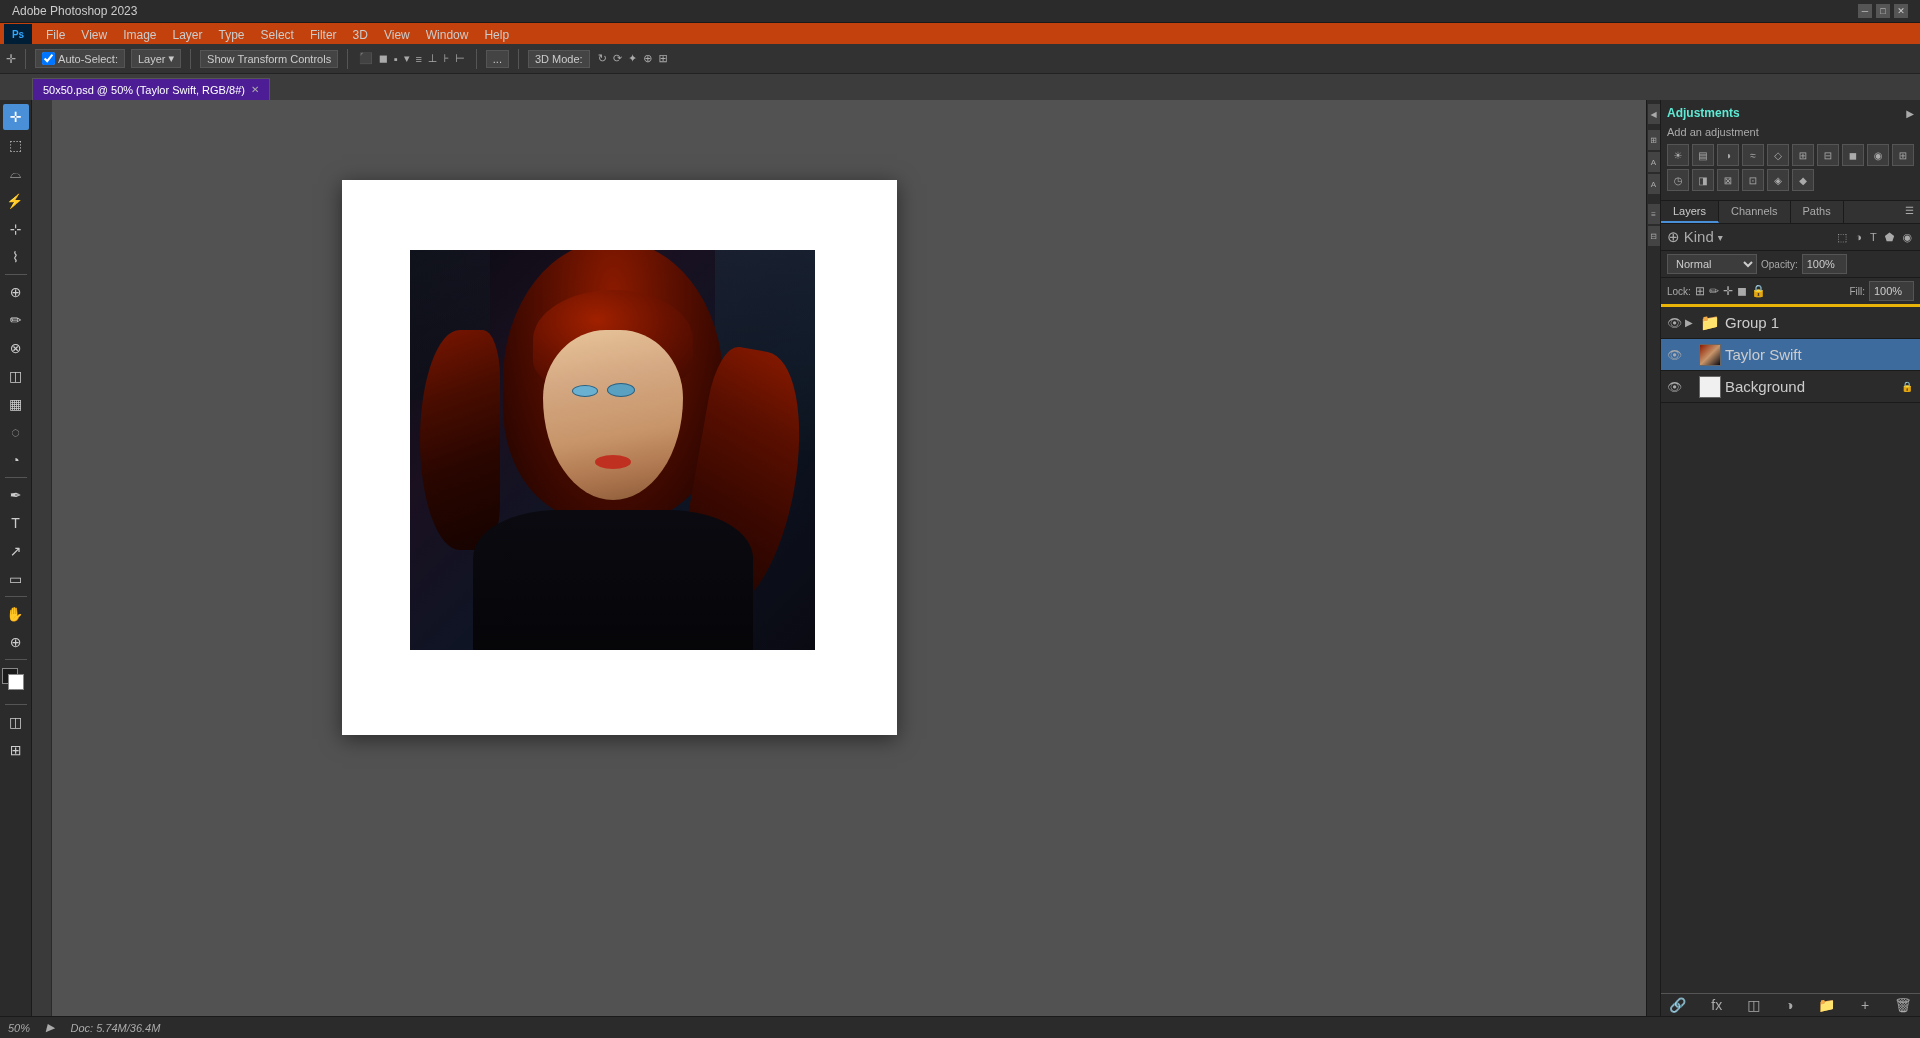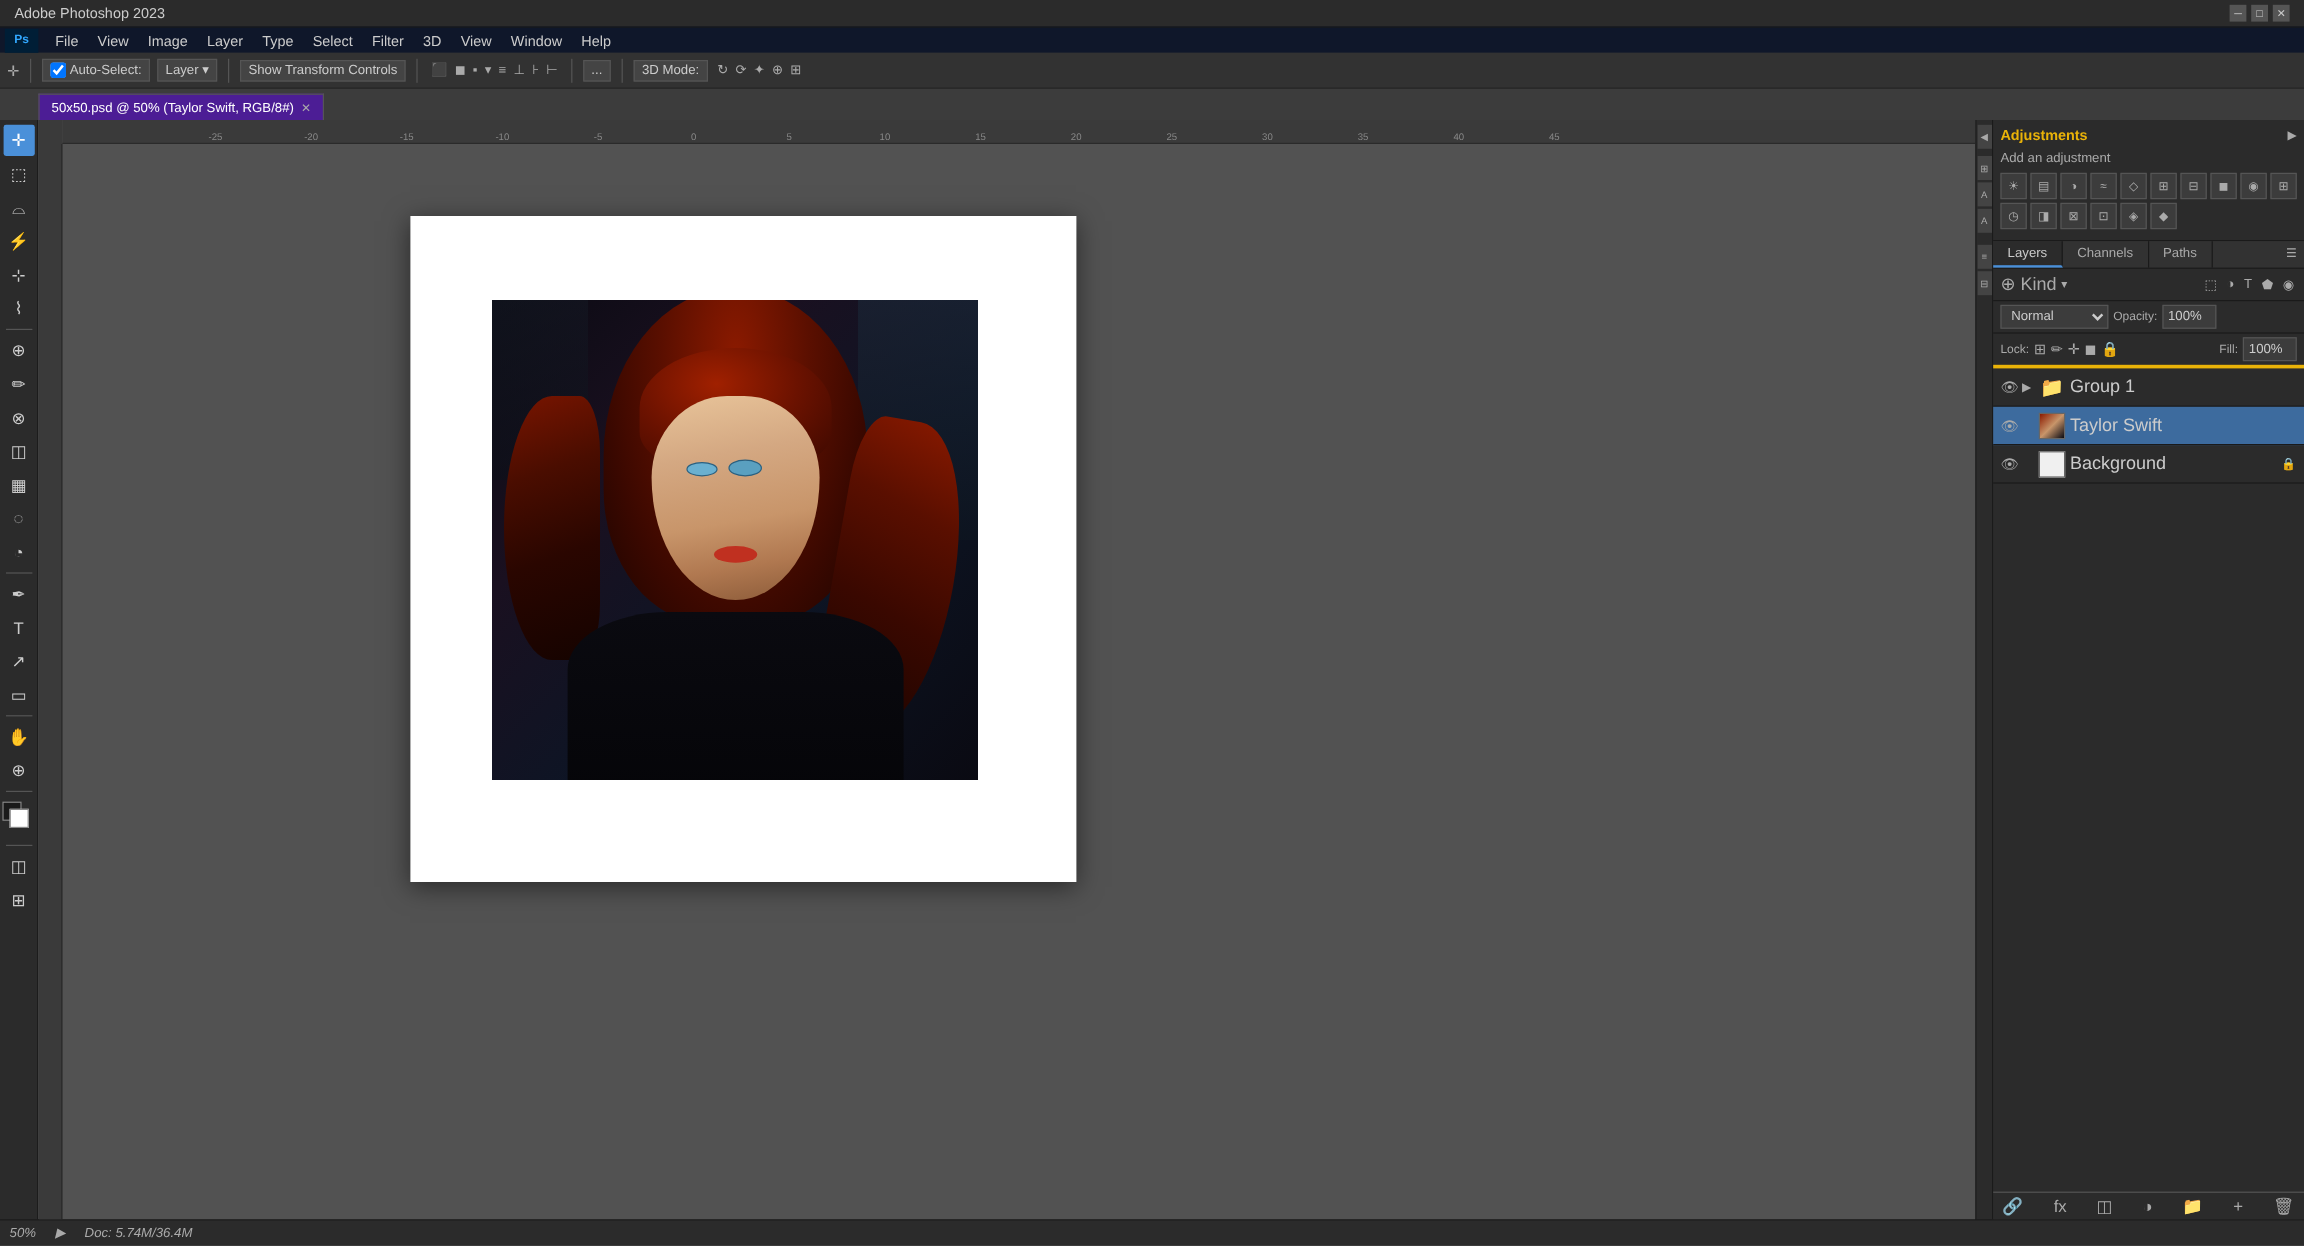--- a/index.html
+++ b/index.html
@@ -41,23 +41,23 @@
       justify-content: center;
       font-size: 9px;
       color: #ccc;
       cursor: pointer;
     }
 
     
     #menu-bar {
       width: 100%;
       height: 22px;
-      background: #0f172a;
-      display: flex;
-      align-items: center;
+      background: #c2410c;
+      display: flex;
+      align-items: flex-end;
       padding: 0 4px;
       border-top: 1px solid #1a1a1a;
     }
     .menu-item {
       padding: 2px 8px;
       font-size: 12px;
       color: #ccc;
       cursor: pointer;
     }
     #ps-logo {
@@ -271,21 +271,21 @@
       padding: 6px;
     }
     .panel-header {
       display: flex;
       align-items: center;
       justify-content: space-between;
       margin-bottom: 6px;
     }
     .panel-title {
       font-size: 12px;
-      color: #eab308;
+      color: #5eead4;
       font-weight: bold;
     }
     .panel-icons {
       display: flex;
       gap: 2px;
     }
     .adj-icon-row {
       display: flex;
       gap: 3px;
       flex-wrap: wrap;
@@ -767,37 +767,20 @@
     </div>
     <div class="tool-separator"></div>
     <div class="tool-btn" title="Quick Mask">◫</div>
     <div class="tool-btn" title="Screen Mode">⊞</div>
   </div>
 
   <div id="canvas-area">
 
     <div class="ruler-corner"></div>
 
-    <div id="ruler-top">
-      <span class="ruler-mark" style="left:8%">-25</span>
-      <span class="ruler-mark" style="left:13%">-20</span>
-      <span class="ruler-mark" style="left:18%">-15</span>
-      <span class="ruler-mark" style="left:23%">-10</span>
-      <span class="ruler-mark" style="left:28%">-5</span>
-      <span class="ruler-mark" style="left:33%">0</span>
-      <span class="ruler-mark" style="left:38%">5</span>
-      <span class="ruler-mark" style="left:43%">10</span>
-      <span class="ruler-mark" style="left:48%">15</span>
-      <span class="ruler-mark" style="left:53%">20</span>
-      <span class="ruler-mark" style="left:58%">25</span>
-      <span class="ruler-mark" style="left:63%">30</span>
-      <span class="ruler-mark" style="left:68%">35</span>
-      <span class="ruler-mark" style="left:73%">40</span>
-      <span class="ruler-mark" style="left:78%">45</span>
-    </div>
 
     <div id="ruler-left"></div>
 
     <div id="doc-canvas">
 
       <div id="artwork">
         <div class="portrait-bg">
           <div class="bookshelf-left"></div>
           <div class="portrait-bookshelf"></div>
           <div class="portrait-hair-back"></div>

